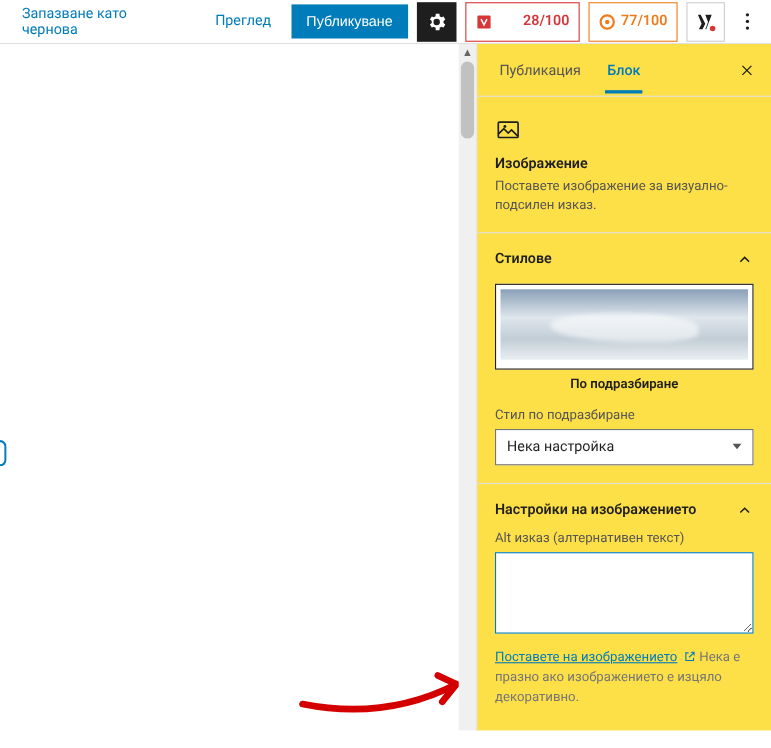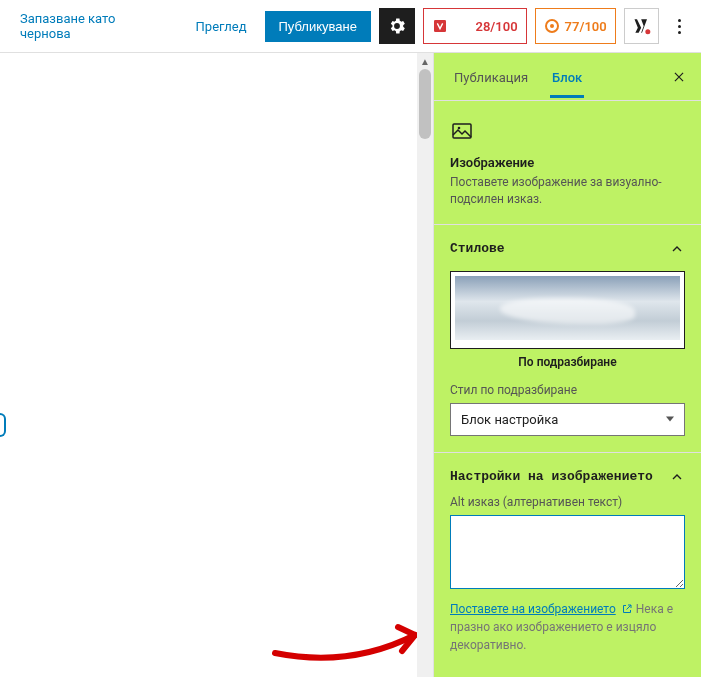--- a/index.html
+++ b/index.html
@@ -14,21 +14,21 @@
     position: relative;
   }
   
   .topbar {
     display: flex;
     align-items: center;
     justify-content: flex-end;
     gap: 8px;
     padding: 8px 10px;
     border-bottom: 1px solid #e0e0e0;
-    height: 53px;
+    height: 40px;
   }
   .top-link {
     color: #007cba;
     font-size: 13px;
     padding: 6px 10px;
     cursor: pointer;
   }
   .publish-btn {
     background: #007cba;
     color: #fff;
@@ -100,21 +100,21 @@
     color:#666;
     font-size:10px;
   }
   .scroll-arrow.up { top:0; }
 
   
   .sidebar {
     width: 268px;
     border-left: 1px solid #e0e0e0;
     overflow-y: auto;
-    background:#bef264;
+    background:#fde047;
   }
   .tabs {
     display: flex;
     align-items: center;
     border-bottom: 1px solid #e0e0e0;
     padding: 0 8px;
     position: relative;
     height: 48px;
   }
   .tab {
@@ -159,21 +159,21 @@
   }
   .block-title { font-weight:600; font-size:13px; margin-bottom:4px; }
   .block-desc { font-size:12px; color:#555; line-height:1.4; }
 
   .panel-heading {
     display:flex;
     justify-content:space-between;
     align-items:center;
     cursor:pointer;
   }
-  .panel-heading h3 { font-size:13px; font-weight:600;font-family:Liberation Mono, monospace; }
+  .panel-heading h3 { font-size:13px; font-weight:600; }
 
   .styles-row {
     display:flex;
     gap: 27px;
     margin-top:14px;
     margin-bottom:14px;
   }
   .style-opt {
     flex:1;
     text-align:center;
@@ -346,21 +346,21 @@
       <div class="styles-row">
         <div class="style-opt">
           <div class="style-preview selected">
             <div class="img"></div>
             <div class="style-caption"></div>
           </div>
           <div class="style-label">По подразбиране</div>
         </div>
       </div>
       <label class="field-label">Стил по подразбиране</label>
-      <div class="select-box">Блок настройка</div>
+      <div class="select-box">Нека настройка</div>
     </div>
 
     <div class="panel" style="border-bottom:none">
       <div class="panel-heading">
         <h3>Настройки на изображението</h3>
         <svg width="16" height="16" viewBox="0 0 24 24">
             <path d="M6 15l6-6 6 6" stroke="#1e1e1e" stroke-width="2" fill="none"></path>
           </svg>
       </div>
       <label class="field-label">Alt изказ (алтернативен текст)</label>

